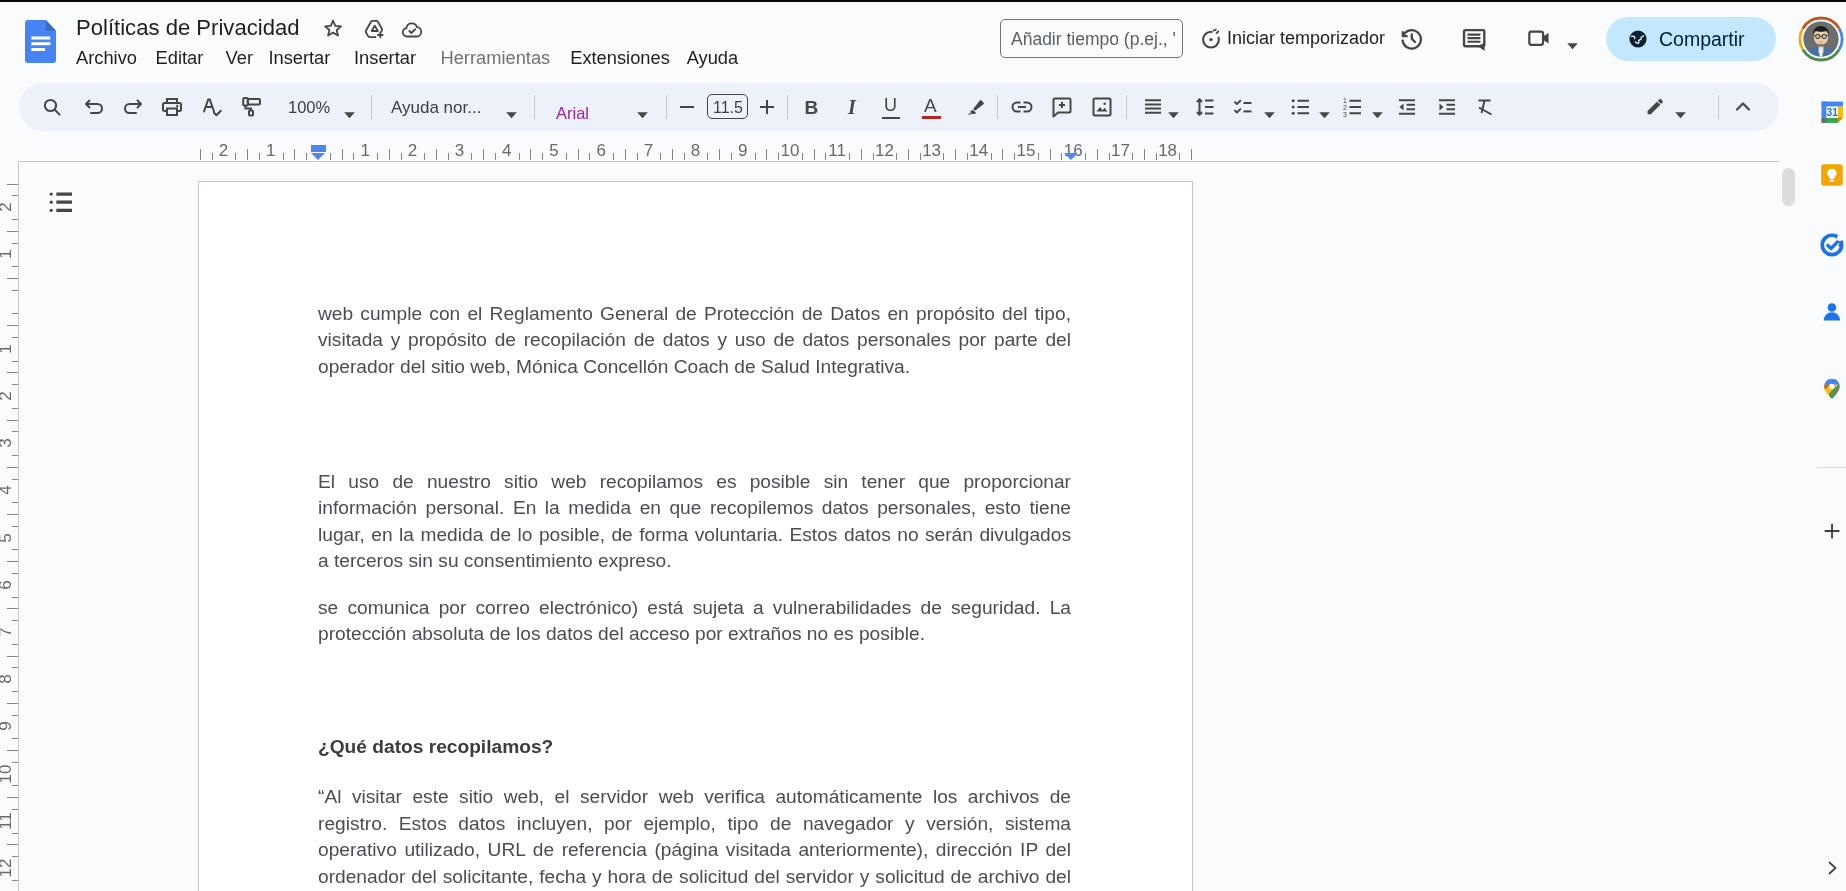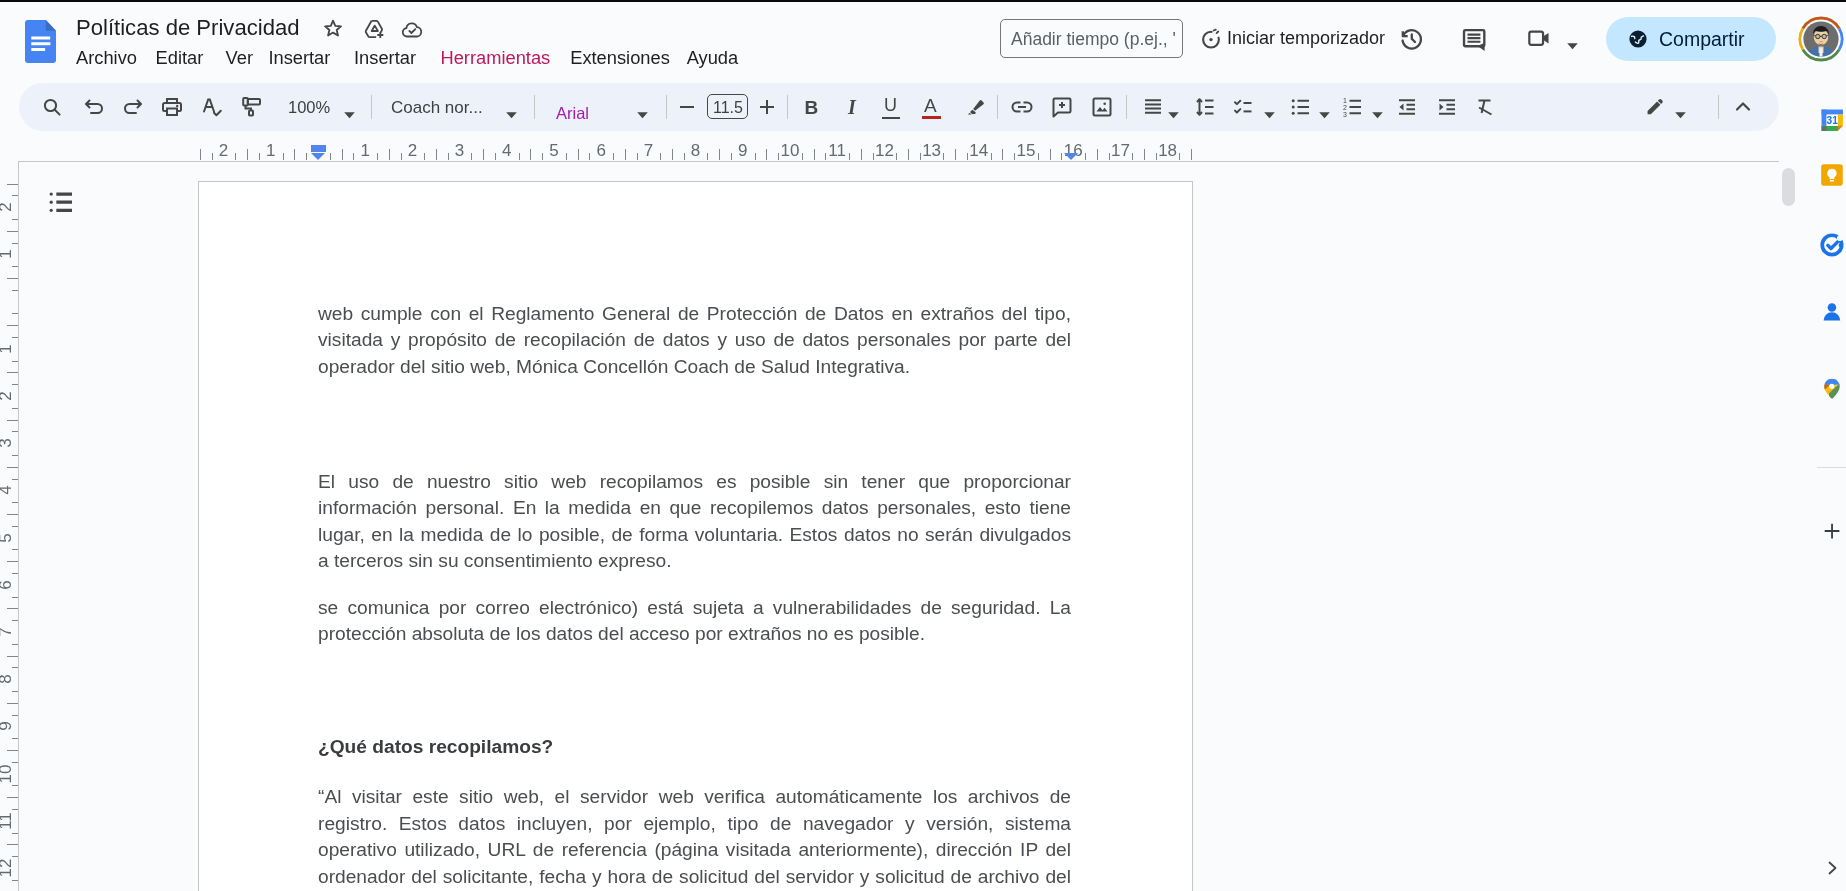--- a/index.html
+++ b/index.html
@@ -23,21 +23,21 @@
     </svg></div>
 <div style="position:absolute;left:399.5px;top:17.5px;"><svg width="24" height="24" viewBox="0 0 24 24" fill="none">
       <path d="M7 18.5a4.2 4.2 0 0 1-.6-8.36 5.4 5.4 0 0 1 10.55-.94A4.66 4.66 0 0 1 16.8 18.5Z" stroke="#444746" stroke-width="1.8" stroke-linejoin="round"></path>
       <path d="m9.3 12.9 2.1 2.1 3.9-3.9" stroke="#444746" stroke-width="1.8" stroke-linecap="round" stroke-linejoin="round"></path>
     </svg></div>
 <div style="position:absolute;left:76px;top:47.2px;font:400 18.3px 'Liberation Sans',sans-serif;color:#1f1f1f;white-space:nowrap;">Archivo</div>
 <div style="position:absolute;left:155.6px;top:47.2px;font:400 18.3px 'Liberation Sans',sans-serif;color:#1f1f1f;white-space:nowrap;">Editar</div>
 <div style="position:absolute;left:225.6px;top:47.2px;font:400 18.3px 'Liberation Sans',sans-serif;color:#1f1f1f;white-space:nowrap;">Ver</div>
 <div style="position:absolute;left:268.4px;top:47.2px;font:400 18.3px 'Liberation Sans',sans-serif;color:#1f1f1f;white-space:nowrap;">Insertar</div>
 <div style="position:absolute;left:354px;top:47.2px;font:400 18.3px 'Liberation Sans',sans-serif;color:#1f1f1f;white-space:nowrap;">Insertar</div>
-<div style="position:absolute;left:440.5px;top:47.2px;font:400 18.3px 'Liberation Sans',sans-serif;color:#be185d;white-space:nowrap;">Herramientas</div>
+<div style="position:absolute;left:440.5px;top:47.2px;font:400 18.3px 'Liberation Sans',sans-serif;color:#737373;white-space:nowrap;">Herramientas</div>
 <div style="position:absolute;left:570.2px;top:47.2px;font:400 18.3px 'Liberation Sans',sans-serif;color:#1f1f1f;white-space:nowrap;">Extensiones</div>
 <div style="position:absolute;left:686.7px;top:47.2px;font:400 18.3px 'Liberation Sans',sans-serif;color:#1f1f1f;white-space:nowrap;text-align:center;">Ayuda</div>
 <div class="abs" style="left:1000px;top:19px;width:183px;height:39px;border:1.4px solid #747775;border-radius:5px;background:#f9fbfd"></div>
 <div style="position:absolute;left:1011px;top:29px;font:400 17.5px 'Liberation Sans',sans-serif;color:#5a5f63;white-space:nowrap;">Añadir tiempo (p.ej., '</div>
 <div style="position:absolute;left:1199px;top:26.5px;"><svg width="24" height="24" viewBox="0 0 24 24" fill="none">
       <circle cx="12" cy="12.6" r="7.9" stroke="#444746" stroke-width="2.1"></circle>
       <path d="M12 12.6 14.2 1.2 23.5 8.2Z" fill="#f9fbfd"></path>
       <circle cx="12" cy="12.6" r="1.7" fill="#444746"></circle>
       <path d="m14.6 3.5 2.2-.9M17.6 6.1l1.7-1.6" stroke="#444746" stroke-width="1.8" stroke-linecap="round"></path>
     </svg></div>
@@ -114,21 +114,21 @@
       <rect x="8.8" y="4" width="12.2" height="5.6" rx="1" stroke="#444746" stroke-width="2"></rect>
       <rect x="4.2" y="3" width="4.6" height="7.6" rx="1" stroke="#444746" stroke-width="2"></rect>
       <path d="M6.5 10.6v2.9h5.5v2.1" stroke="#444746" stroke-width="2" fill="none"></path>
       <rect x="10" y="15.6" width="4" height="4.9" rx="0.8" stroke="#444746" stroke-width="2"></rect>
     </svg></div>
 <div style="position:absolute;left:288px;top:98px;font:400 16.5px 'Liberation Sans',sans-serif;color:#3c4043;white-space:nowrap;">100%</div>
 <div style="position:absolute;left:342.5px;top:104.5px;"><svg width="13" height="8" viewBox="0 0 13 8" fill="none">
       <path d="M1.2 1.3h10.6L6.5 7.3Z" fill="#444746"></path>
     </svg></div>
 <div style="position:absolute;left:371px;top:95px;width:1px;height:24px;background:#c4c7c5"></div>
-<div style="position:absolute;left:391px;top:98px;font:400 17px 'Liberation Sans',sans-serif;color:#3c4043;white-space:nowrap;">Coach nor...</div>
+<div style="position:absolute;left:391px;top:98px;font:400 17px 'Liberation Sans',sans-serif;color:#3c4043;white-space:nowrap;">Ayuda nor...</div>
 <div style="position:absolute;left:504.5px;top:104.5px;"><svg width="13" height="8" viewBox="0 0 13 8" fill="none">
       <path d="M1.2 1.3h10.6L6.5 7.3Z" fill="#444746"></path>
     </svg></div>
 <div style="position:absolute;left:534px;top:95px;width:1px;height:24px;background:#c4c7c5"></div>
 <div style="position:absolute;left:556px;top:104px;font:400 16.5px 'Liberation Sans',sans-serif;color:#a21caf;white-space:nowrap;">Arial</div>
 <div style="position:absolute;left:636px;top:104.5px;"><svg width="13" height="8" viewBox="0 0 13 8" fill="none">
       <path d="M1.2 1.3h10.6L6.5 7.3Z" fill="#444746"></path>
     </svg></div>
 <div style="position:absolute;left:666px;top:95px;width:1px;height:24px;background:#c4c7c5"></div>
 <div class="abs" style="left:680px;top:105.5px;width:14px;height:2.2px;background:#444746"></div>
@@ -375,21 +375,21 @@
 <div class="abs" style="left:-4px;top:810.7px;width:20px;height:20px;display:flex;align-items:center;justify-content:center;transform:rotate(-90deg);font:17px 'Liberation Sans';color:#656a6e">11</div>
 <div class="abs" style="left:-4px;top:857.9px;width:20px;height:20px;display:flex;align-items:center;justify-content:center;transform:rotate(-90deg);font:17px 'Liberation Sans';color:#656a6e">12</div>
 <div style="position:absolute;left:44.8px;top:186.3px;"><svg width="32.4" height="32.4" viewBox="0 0 24 24" fill="none">
       <circle cx="4.6" cy="6" r="1.2" fill="#444746"></circle>
       <circle cx="4.6" cy="12" r="1.2" fill="#444746"></circle>
       <circle cx="4.6" cy="18" r="1.2" fill="#444746"></circle>
       <path d="M8.4 6H20M8.4 12H20M8.4 18H20" stroke="#444746" stroke-width="2.4"></path>
     </svg></div>
 <div class="abs" style="left:198px;top:181px;width:995px;height:711px;background:#fff;border:1px solid #c4c7c5;border-bottom:none"></div>
 <div class="abs" style="left:318px;top:300.8px;width:753px;font:19.17px 'Liberation Sans';color:#4a4d51;">
-    <div style="height:26.5px;line-height:26.5px;text-align:justify;text-align-last:justify;white-space:normal">web cumple con el Reglamento General de Protección de Datos en extraños del tipo,</div>
+    <div style="height:26.5px;line-height:26.5px;text-align:justify;text-align-last:justify;white-space:normal">web cumple con el Reglamento General de Protección de Datos en propósito del tipo,</div>
     <div style="height:26.5px;line-height:26.5px;text-align:justify;text-align-last:justify;white-space:normal">visitada y propósito de recopilación de datos y uso de datos personales por parte del</div>
     <div style="height:26.5px;line-height:26.5px;text-align:justify;text-align-last:left;white-space:nowrap">operador del sitio web, Mónica Concellón Coach de Salud Integrativa.</div>
   </div>
 <div class="abs" style="left:318px;top:468.5px;width:753px;font:19.17px 'Liberation Sans';color:#4a4d51;">
     <div style="height:26.5px;line-height:26.5px;text-align:justify;text-align-last:justify;white-space:normal">El uso de nuestro sitio web recopilamos es posible sin tener que proporcionar</div>
     <div style="height:26.5px;line-height:26.5px;text-align:justify;text-align-last:justify;white-space:normal">información personal. En la medida en que recopilemos datos personales, esto tiene</div>
     <div style="height:26.5px;line-height:26.5px;text-align:justify;text-align-last:justify;white-space:normal">lugar, en la medida de lo posible, de forma voluntaria. Estos datos no serán divulgados</div>
     <div style="height:26.5px;line-height:26.5px;text-align:justify;text-align-last:left;white-space:nowrap">a terceros sin su consentimiento expreso.</div>
   </div>
 <div class="abs" style="left:318px;top:594.8px;width:753px;font:19.17px 'Liberation Sans';color:#4a4d51;">
@@ -399,21 +399,21 @@
 <div class="abs" style="left:318px;top:733.5px;width:753px;font:700 19.17px 'Liberation Sans';color:#3a3d40;">
     <div style="height:26.5px;line-height:26.5px;text-align:justify;text-align-last:left;white-space:nowrap">¿Qué datos recopilamos?</div>
   </div>
 <div class="abs" style="left:318px;top:784.3px;width:753px;font:19.17px 'Liberation Sans';color:#4a4d51;">
     <div style="height:26.5px;line-height:26.5px;text-align:justify;text-align-last:justify;white-space:normal">“Al visitar este sitio web, el servidor web verifica automáticamente los archivos de</div>
     <div style="height:26.5px;line-height:26.5px;text-align:justify;text-align-last:justify;white-space:normal">registro. Estos datos incluyen, por ejemplo, tipo de navegador y versión, sistema</div>
     <div style="height:26.5px;line-height:26.5px;text-align:justify;text-align-last:justify;white-space:normal">operativo utilizado, URL de referencia (página visitada anteriormente), dirección IP del</div>
     <div style="height:26.5px;line-height:26.5px;text-align:justify;text-align-last:justify;white-space:normal">ordenador del solicitante, fecha y hora de solicitud del servidor y solicitud de archivo del</div>
   </div>
 <div class="abs" style="left:1782px;top:168px;width:13px;height:38px;border-radius:7px;background:#dadce0"></div>
-<div style="position:absolute;left:1819.76px;top:108px;"><svg width="24.48" height="24.48" viewBox="0 0 24 24" fill="none">
+<div style="position:absolute;left:1819.76px;top:100px;"><svg width="24.48" height="24.48" viewBox="0 0 24 24" fill="none">
       <rect x="1.5" y="1.5" width="21" height="21" fill="#fff"></rect>
       <path d="M1.5 1.5h21v5h-21Z" fill="#4285f4"></path>
       <path d="M1.5 1.5h5v16h-5Z" fill="#4285f4"></path>
       <path d="M17.5 6.5h5v11h-5Z" fill="#fbbc04"></path>
       <path d="M1.5 17.5h21v5h-21Z" fill="#34a853"></path>
       <path d="M1.5 17.5h5v5h-5Z" fill="#5c7860"></path>
       <path d="M17.5 17.5h5L17.5 22.5Z" fill="#ea8600"></path>
       <path d="M22.5 17.5v5h-5Z" fill="#f9fbfd"></path>
       <rect x="6.5" y="6.5" width="11" height="11" fill="#fff"></rect>
       <text x="12" y="15.7" font-family="Liberation Sans" font-size="10" font-weight="bold" fill="#1a73e8" text-anchor="middle">31</text>

